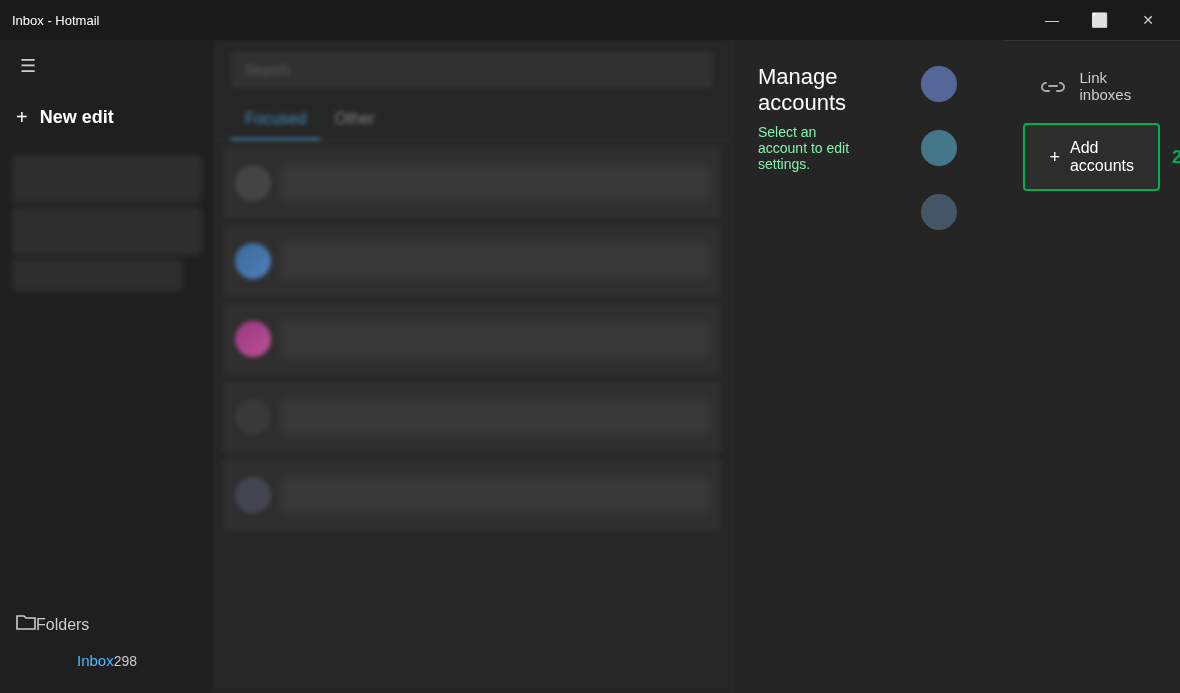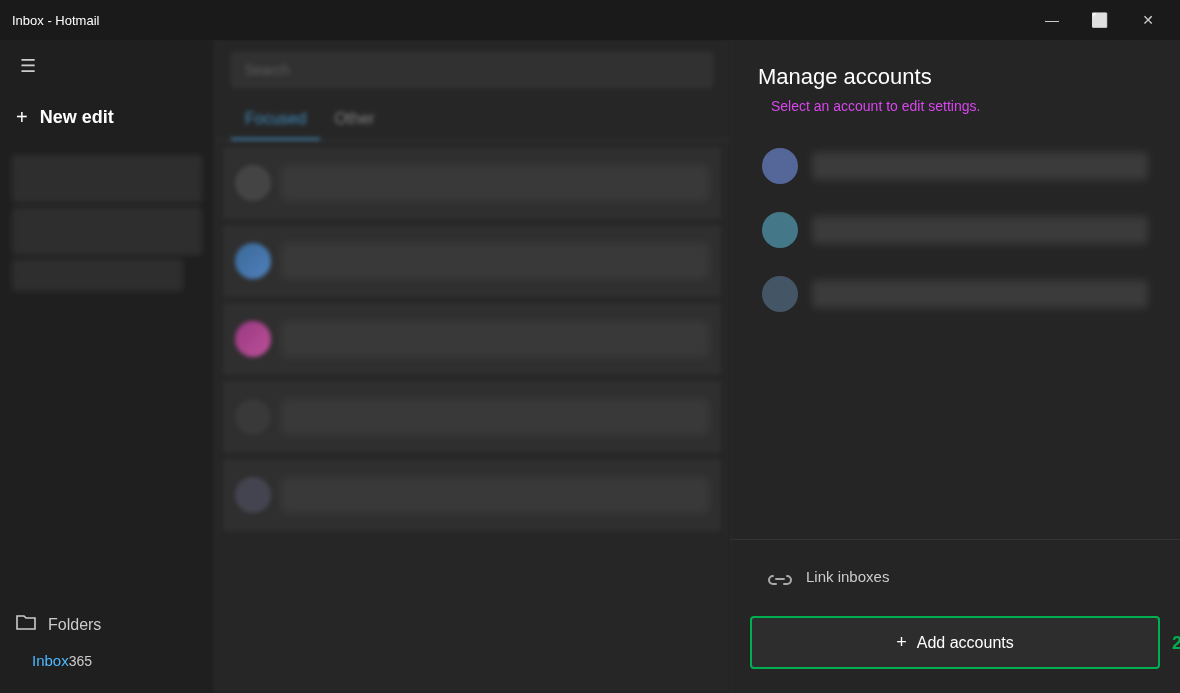--- a/index.html
+++ b/index.html
@@ -127,30 +127,29 @@
       height: 32px;
       width: 80%;
     }
 
     .sidebar-bottom {
       padding: 10px 16px 16px;
     }
     .folders-btn {
       display: flex;
       align-items: center;
-      gap: 12px;
       color: #ccc;
       font-size: 16px;
       padding: 8px 0;
       cursor: pointer;
     }
     .inbox-item {
       display: flex;
       align-items: center;
-      justify-content: flex-start;
+      justify-content: center;
       padding: 8px 16px;
       cursor: pointer;
     }
     .inbox-item-label {
       color: #4db8ff;
       font-size: 15px;
     }
     .inbox-count {
       color: #ccc;
       font-size: 14px;
@@ -226,37 +225,35 @@
       background: rgba(255,255,255,0.08);
       border-radius: 3px;
       filter: blur(4px);
     }
 
     
     .manage-panel {
       width: 450px;
       background: #252525;
       display: flex;
-      flex-direction: column;
       flex-shrink: 0;
     }
 
     .manage-header {
       padding: 24px 28px 8px;
     }
     .manage-title {
       color: #fff;
       font-size: 22px;
       font-weight: 400;
       margin-bottom: 8px;
     }
     .manage-subtitle {
-      color: #d946ef;
+      color: #86efac;
       font-size: 14px;
-      margin-left: 13px;
     }
 
     
     .account-list {
       flex: 1;
       padding: 12px 20px;
     }
     .account-item {
       display: flex;
       align-items: center;
@@ -279,21 +276,21 @@
       filter: blur(4px);
     }
 
     .manage-footer {
       padding: 16px 20px 24px;
       border-top: 1px solid #333;
     }
 
     .link-inboxes-btn {
       display: flex;
-      align-items: flex-start;
+      align-items: flex-end;
       gap: 12px;
       padding: 12px 16px;
       color: #ccc;
       font-size: 15px;
       cursor: pointer;
       border-radius: 3px;
       margin-bottom: 8px;
     }
 
     .add-account-btn {
@@ -359,21 +356,21 @@
       <div class="folders-btn">
         <span style="font-size:18px;">
           <svg width="20" height="18" viewBox="0 0 20 18" fill="none" xmlns="http://www.w3.org/2000/svg">
             <path d="M1 3h7l2 2h9v11H1V3z" stroke="#ccc" stroke-width="1.6" fill="none"></path>
           </svg>
         </span>
         <span style="color:#ccc;font-size:16px;">Folders</span>
       </div>
       <div class="inbox-item">
         <span class="inbox-item-label">Inbox</span>
-        <span class="inbox-count">365</span>
+        <span class="inbox-count">298</span>
       </div>
     </div>
   </div>
 
   <div class="email-panel">
     <div class="search-bar">
       <input class="search-input" type="text" placeholder="Search" style="">
     </div>
     <div class="tabs-row">
       <div class="tab active">

